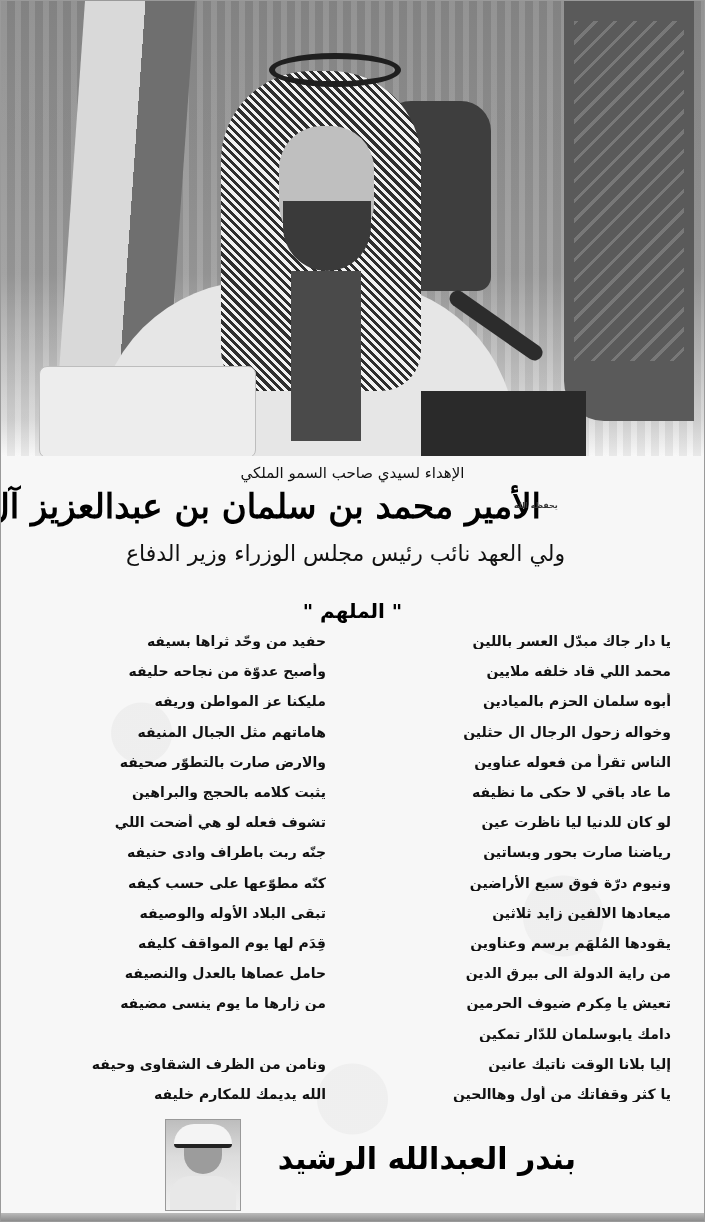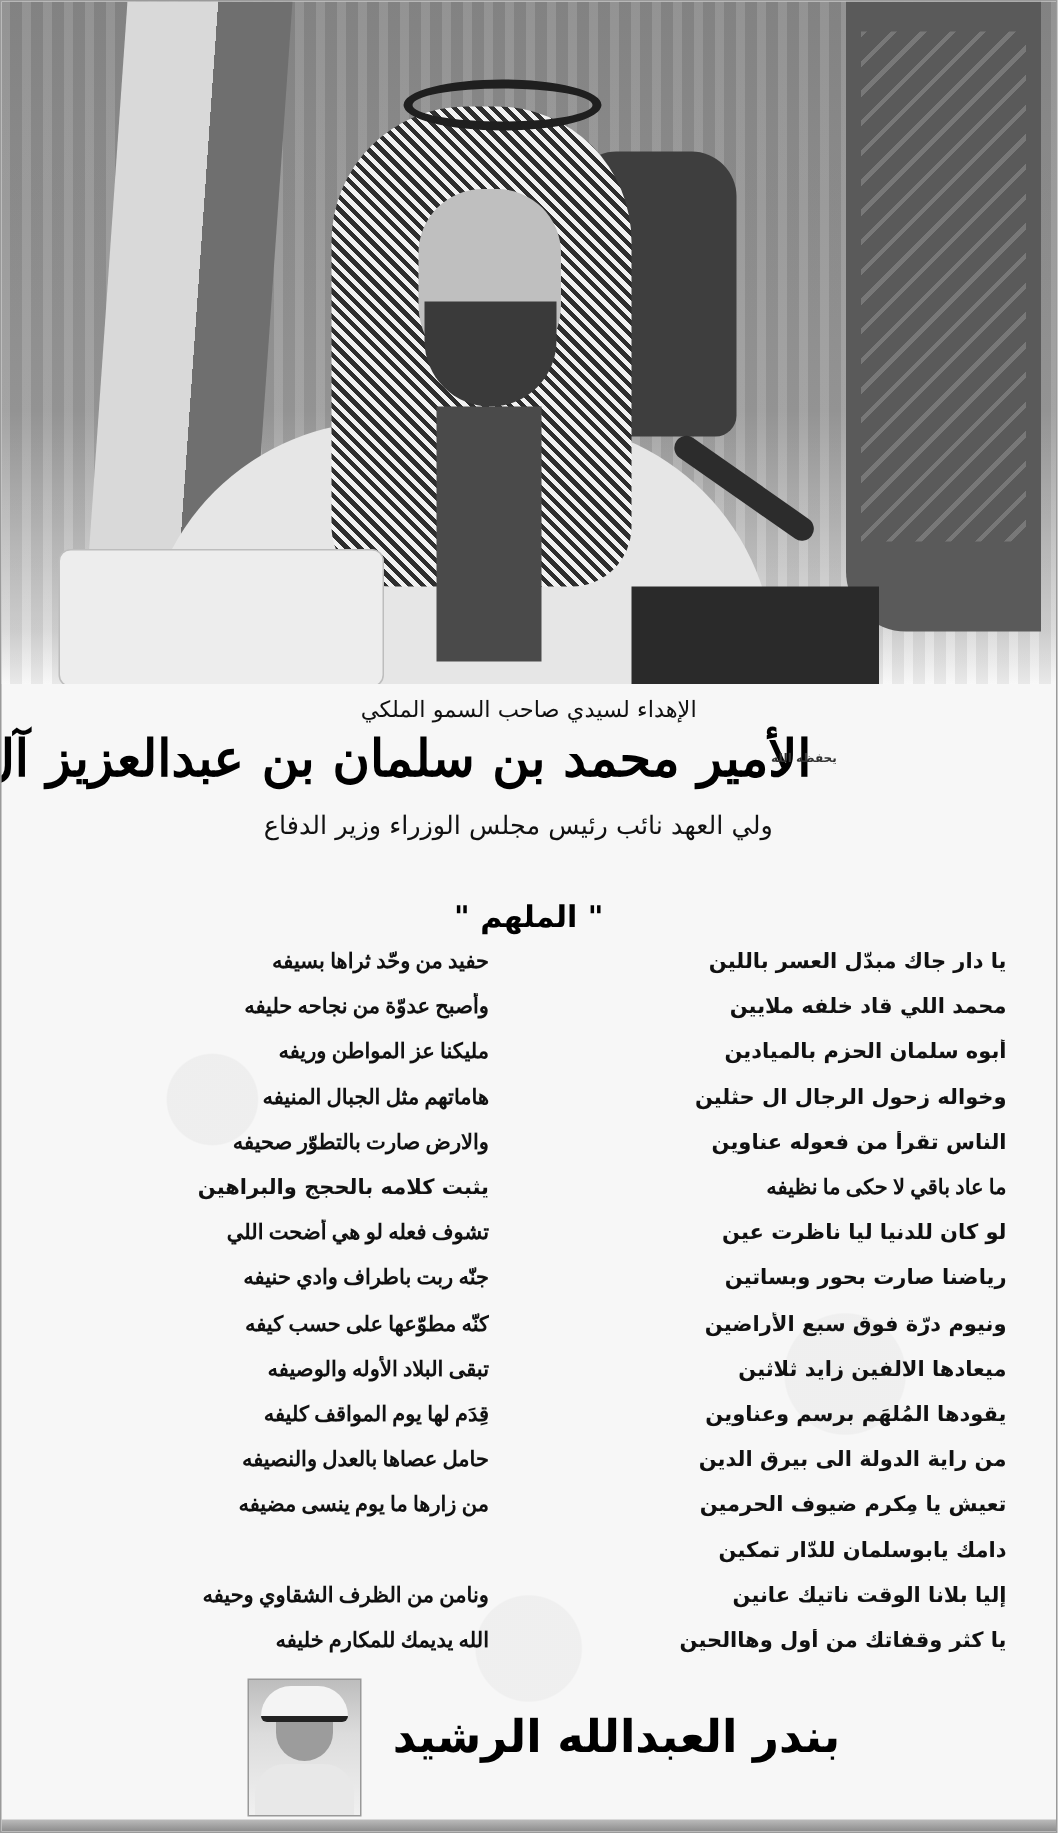--- a/index.html
+++ b/index.html
@@ -94,42 +94,42 @@
       position: absolute; top: 483px; left: 150px; width: 390px; text-align: center;
       direction: rtl; font-family: "DejaVu Serif", serif; font-size: 34px; font-weight: bold;
       color: #000; letter-spacing: 0px; line-height: 44px; white-space: nowrap;
     }
     .honorific {
       position: absolute; top: 500px; left: 513px; direction: rtl;
       font-size: 8px; color: #333; font-weight: bold;
     }
     .titles {
       position: absolute; top: 540px; left: 0; width: 647px; text-align: center;
-      direction: rtl; font-size: 17px; color: #111; padding-left: 42px; box-sizing: border-box;
+      direction: rtl; font-size: 22px; color: #111; padding-left: 42px; box-sizing: border-box;
     }
     .poem-title {
       position: absolute; top: 598px; left: 0; width: 703px; text-align: center;
       direction: rtl; font-size: 20px; font-weight: bold; color: #000; letter-spacing: 2px;
     }
 
     
     .poem {
       position: absolute; top: 625px; left: 80px; width: 590px;
       direction: rtl;
     }
     .verse {
       display: flex; flex-direction: row; justify-content: space-between;
       height: 30.2px; align-items: center;
     }
     .hemi {
       width: 245px; font-size: 14px; font-weight: bold; color: #111;
       white-space: nowrap; text-align: right; overflow: hidden;
     }
     .hemi.first { margin-right: 0; }
-    .hemi.second { margin-left: 0; font-family: Liberation Serif, serif; }
+    .hemi.second { margin-left: 0; }
 
     
     .author-photo {
       position: absolute; left: 164px; top: 1118px; width: 74px; height: 90px;
       background: linear-gradient(180deg, #bdbdbd 0%, #dcdcdc 40%, #f0f0f0 100%);
       border: 1px solid #999;
       overflow: hidden;
     }
     .author-photo .head {
       position: absolute; left: 18px; top: 10px; width: 38px; height: 44px;
@@ -137,21 +137,21 @@
     }
     .author-photo .cap {
       position: absolute; left: 8px; top: 4px; width: 58px; height: 20px;
       background: #f4f4f4; border-radius: 30px 30px 6px 6px; border-bottom: 4px solid #222;
     }
     .author-photo .body {
       position: absolute; left: 4px; top: 56px; width: 66px; height: 40px;
       background: #e8e8e8; border-radius: 20px 20px 0 0;
     }
     .author-name {
-      position: absolute; top: 1140px; left: 245px; width: 330px; text-align: center;
+      position: absolute; top: 1140px; left: 245px; width: 330px; text-align: right;
       direction: rtl; font-size: 30px; font-weight: bold; color: #000;
     }
     .bottom-bar {
       position: absolute; left: 0; bottom: 0; width: 703px; height: 8px;
       background: linear-gradient(180deg, #bbbbbb, #8c8c8c);
     }
   </style>
 </head>
 <body>
 

